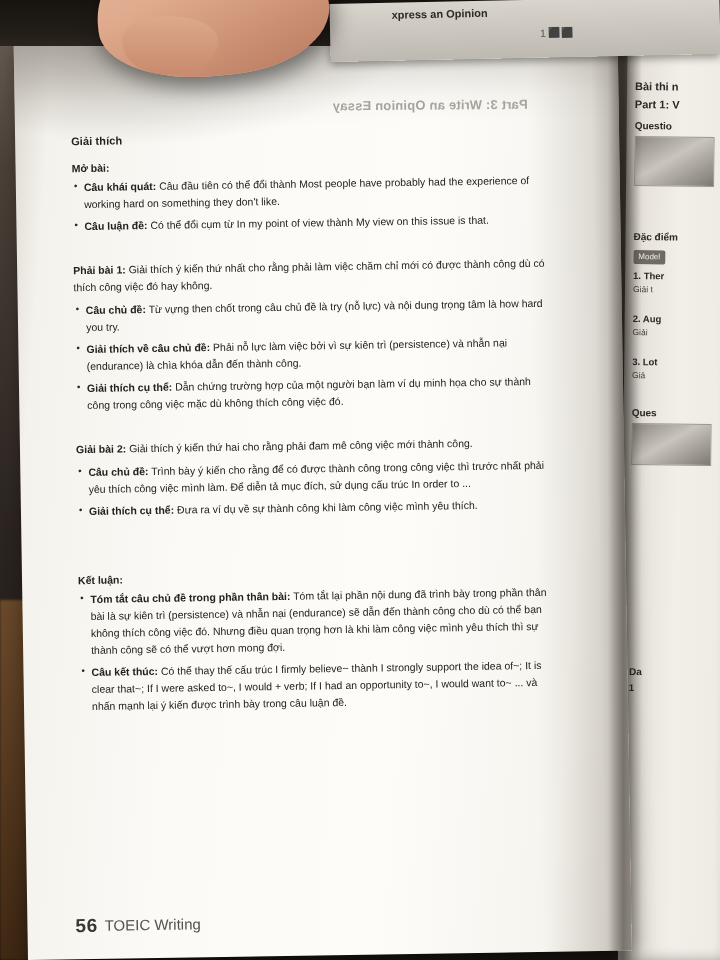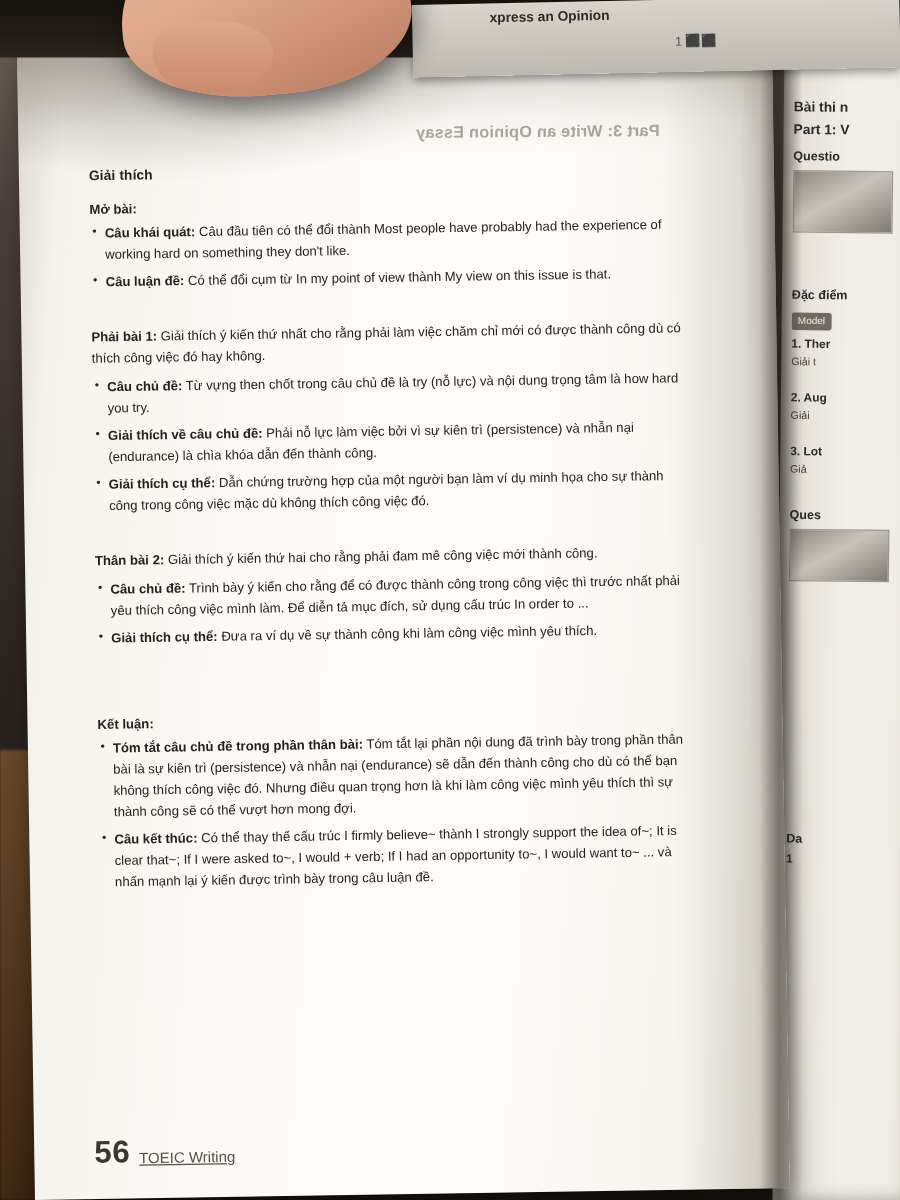--- a/index.html
+++ b/index.html
@@ -148,30 +148,29 @@
 
   
   .footer {
     position: absolute;
     left: 48px; bottom: 22px;
     display: flex;
     align-items: flex-end;
     gap: 7px;
   }
   .folio {
-    font-size: 25px;
+    font-size: 19px;
     font-weight: bold;
     color: #3a3733;
     letter-spacing: 0.5px;
   }
   .folio-label {
-    font-size: 12px;
+    font-size: 15px;
     color: #55504a;
     padding-bottom: 3px;
-    text-decoration: underline;
   }
 
   
   .top-strip {
     position: absolute;
     left: 0; top: 0; width: 720px; height: 46px;
     background: linear-gradient(180deg,#17130f,#211c17 65%,#2c251f);
     z-index: 8;
   }
   .top-sheet {
@@ -336,21 +335,21 @@
             <b class="lbl">Giải thích cụ thể:</b>
             <span>Dẫn chứng trường hợp của một người bạn làm ví dụ minh họa cho sự thành công trong công việc mặc dù không thích công việc đó.</span>
           </li>
         </ul>
       </div>
 
       <div class="gap-lg"></div>
 
       <div class="sec">
         <div class="para">
-          <b class="lbl">Thân bài 2:</b>
+          <b class="lbl">Giải bài 2:</b>
           <span>Giải thích ý kiến thứ hai cho rằng phải đam mê công việc mới thành công.</span>
         </div>
         <ul class="bullets">
           <li>
             <b class="lbl">Câu chủ đề:</b>
             <span>Trình bày ý kiến cho rằng để có được thành công trong công việc thì trước nhất phải yêu thích công việc mình làm. Để diễn tả mục đích, sử dụng cấu trúc In order to ...</span>
           </li>
           <li>
             <b class="lbl">Giải thích cụ thể:</b>
             <span>Đưa ra ví dụ về sự thành công khi làm công việc mình yêu thích.</span>

